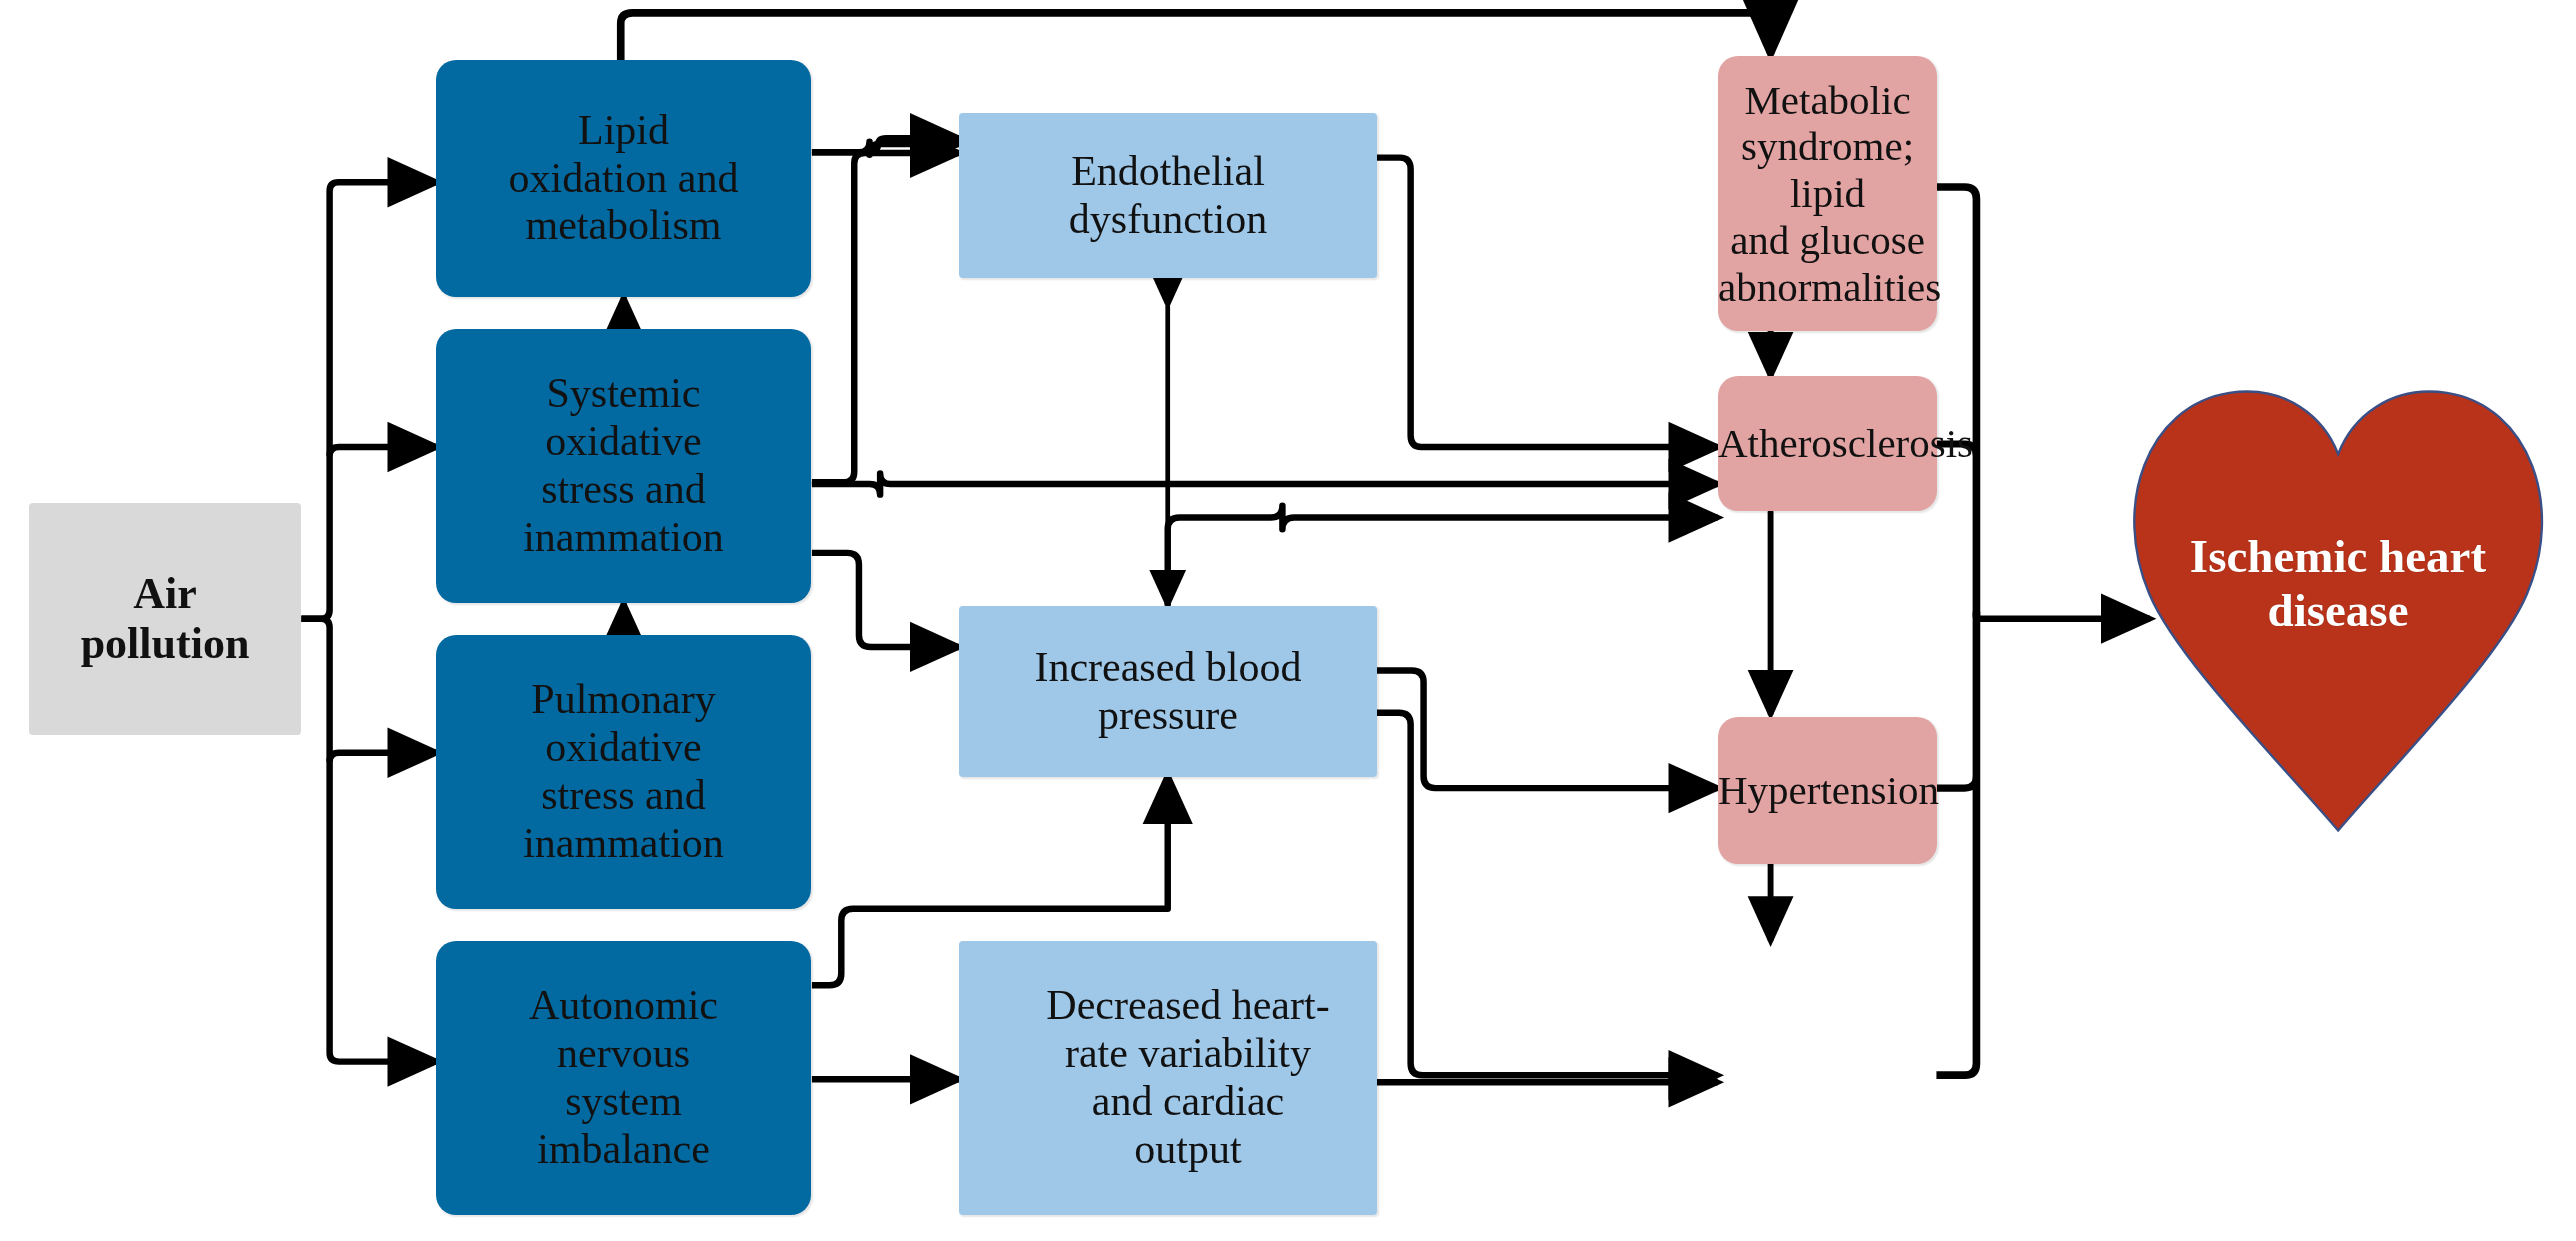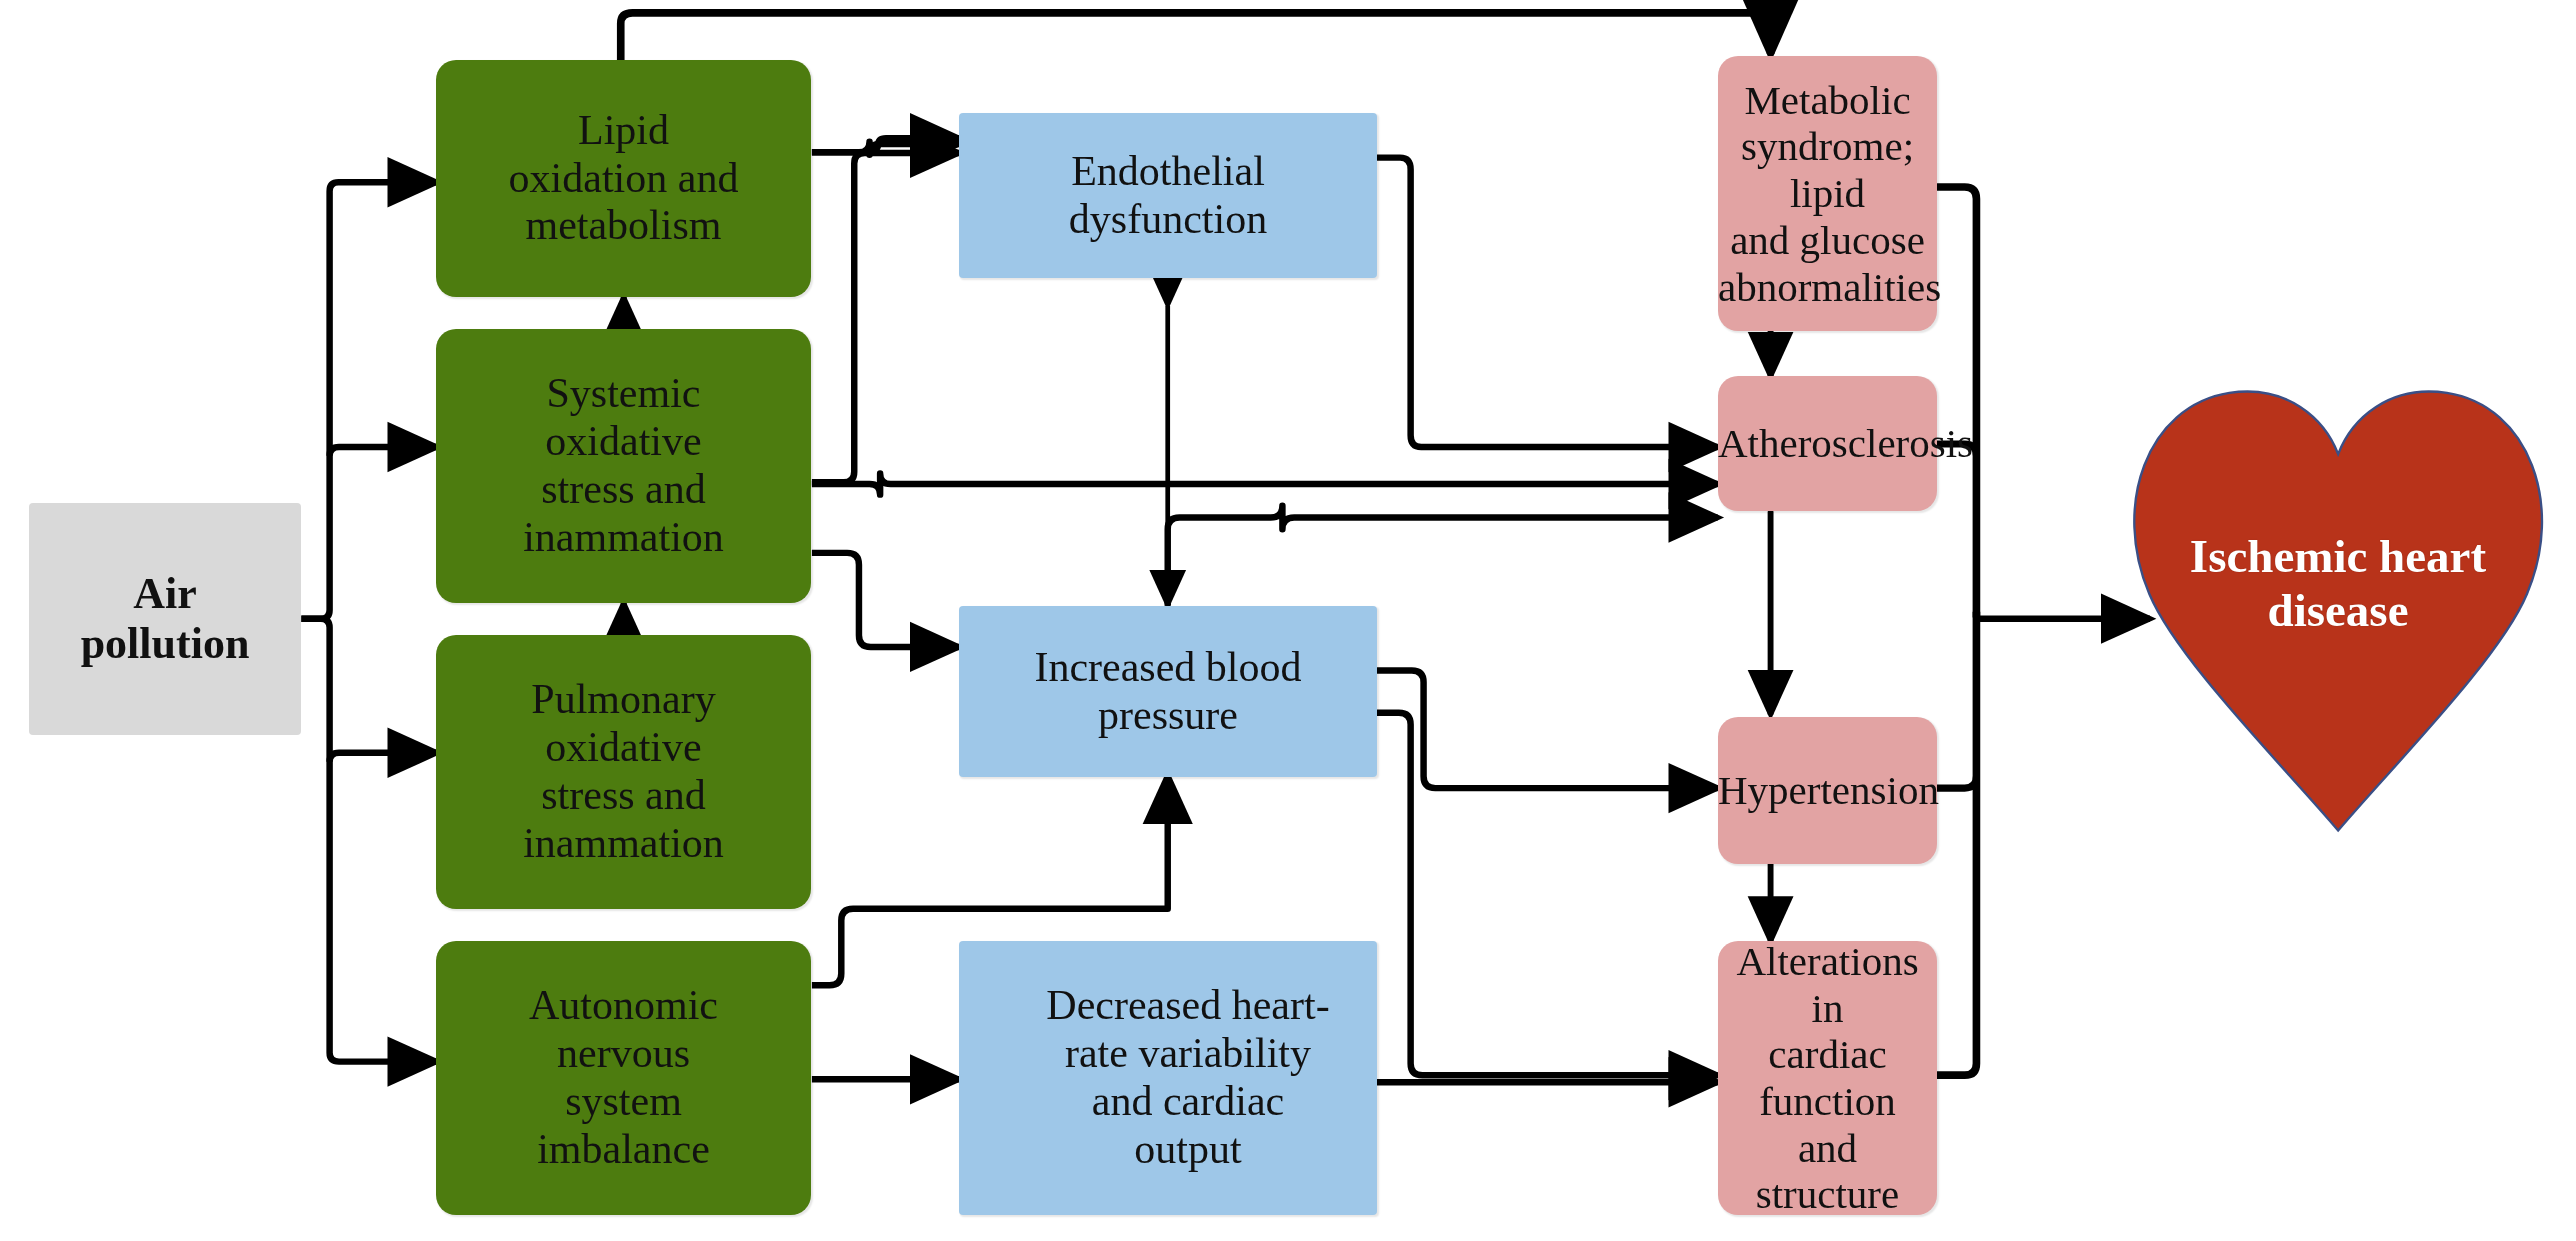--- a/index.html
+++ b/index.html
@@ -3,21 +3,21 @@
 <meta charset="utf-8">
 <style>
   html,body{margin:0;padding:0;background:#ffffff;}
   body{font-family:"Liberation Serif",serif;}
   #stage{position:relative;width:2576px;height:1241px;background:#fff;overflow:hidden;}
   svg.layer{position:absolute;left:0;top:0;width:2576px;height:1241px;}
   .node{position:absolute;display:flex;align-items:center;justify-content:center;text-align:center;
         box-sizing:border-box;line-height:1.14;color:#111;}
   .node span{display:block;width:100%;padding:0 5.9px;}
   .src{background:#d9d9d9;border-radius:4px;font-weight:bold;}
-  .lblue{background:#4d7c0f;border-radius:20px;box-shadow:1.2px 1.8px 1.8px rgba(0,0,0,.10);}
+  .lblue{background:#0369a1;border-radius:20px;box-shadow:1.2px 1.8px 1.8px rgba(0,0,0,.10);}
   .mblue{background:#9ec7e8;border-radius:4px;box-shadow:1.2px 1.8px 1.8px rgba(0,0,0,.10);}
   .pink{background:#e2a3a3;border-radius:20px;box-shadow:1.2px 1.8px 1.8px rgba(0,0,0,.10);}
   .heartlbl{position:absolute;color:#fff;font-weight:bold;text-align:center;line-height:1.15;
             text-shadow:0 0 1.2px rgba(0,0,0,.25);}
 </style>
 </head>
 <body>
 
 <div id="stage">
 
@@ -128,22 +128,19 @@
   </div>
 
   <div class="node pink" style="left:1718px;top:376px;width:219px;height:135px;font-size:41px;">
     <span>Atherosclerosis</span>
   </div>
 
   <div class="node pink" style="left:1718px;top:717px;width:219px;height:147px;font-size:41px;">
     <span>Hypertension</span>
   </div>
 
-  <div class="node pink" style="left:1718px;top:941px;width:219px;height:274px;font-size:41px;">
-    <span>Alterations in<br>cardiac function<br>and structure</span>
-  </div>
 
   <div class="heartlbl" style="left:2141px;top:529px;width:394px;font-size:47px;">
     <span>Ischemic heart<br>disease</span>
   </div>
 
 </div>
 
 
 </body></html>

